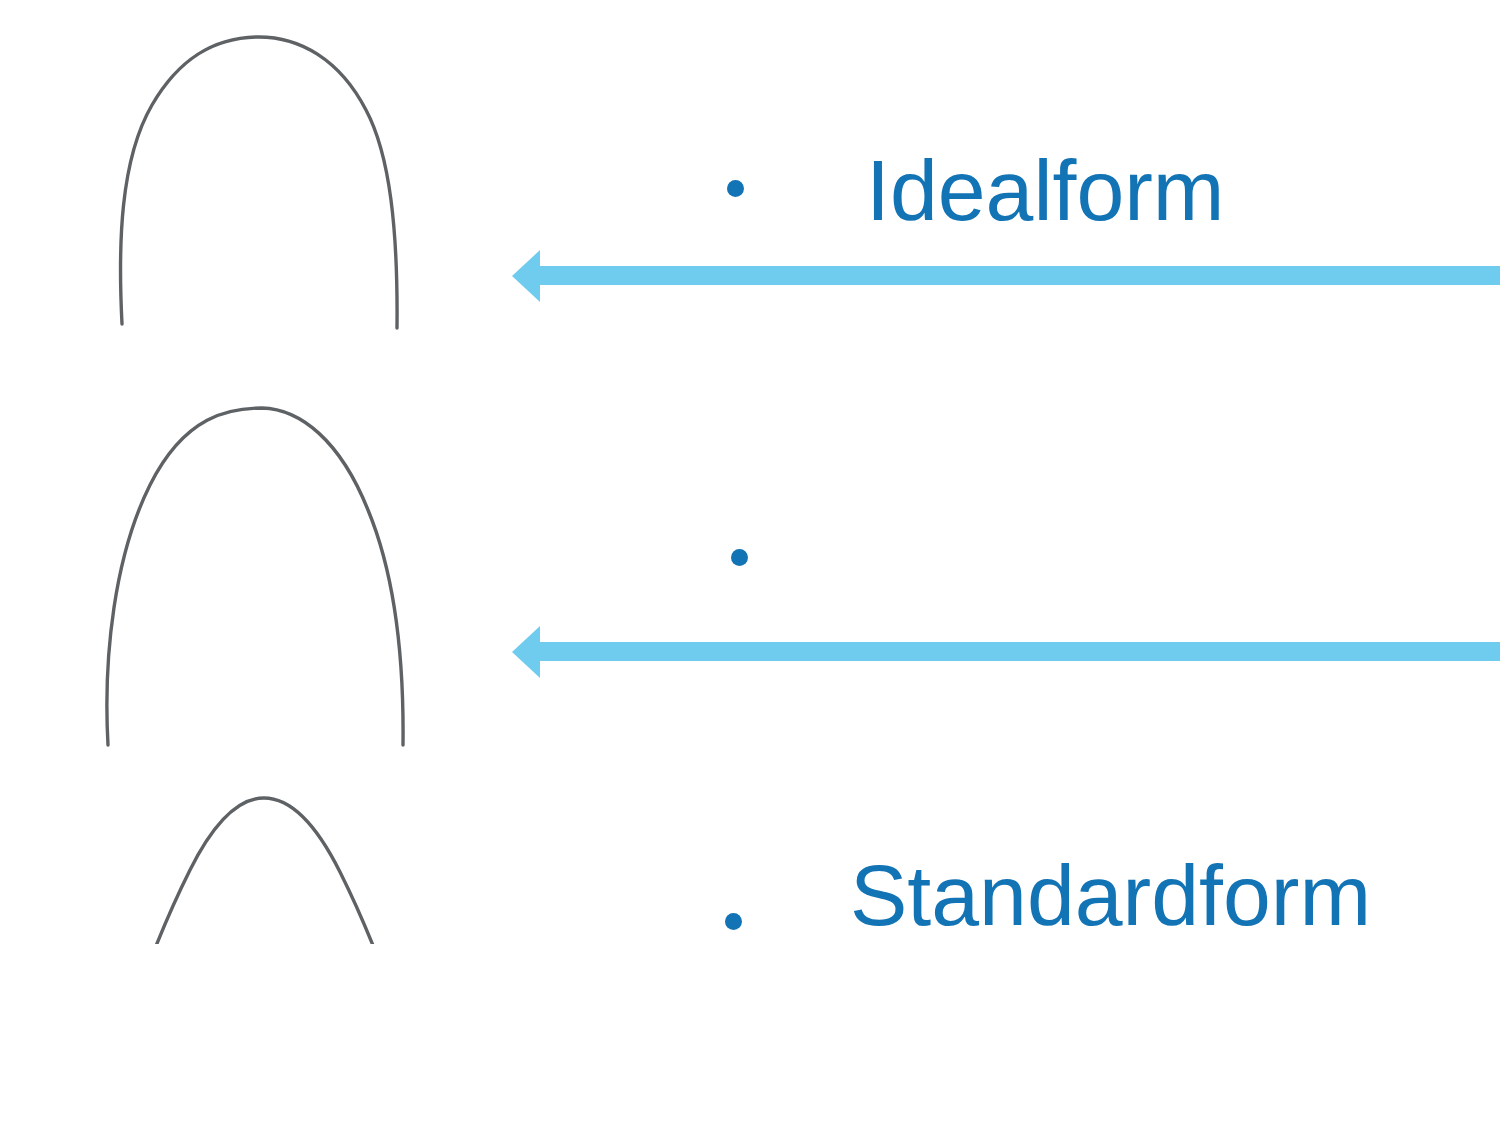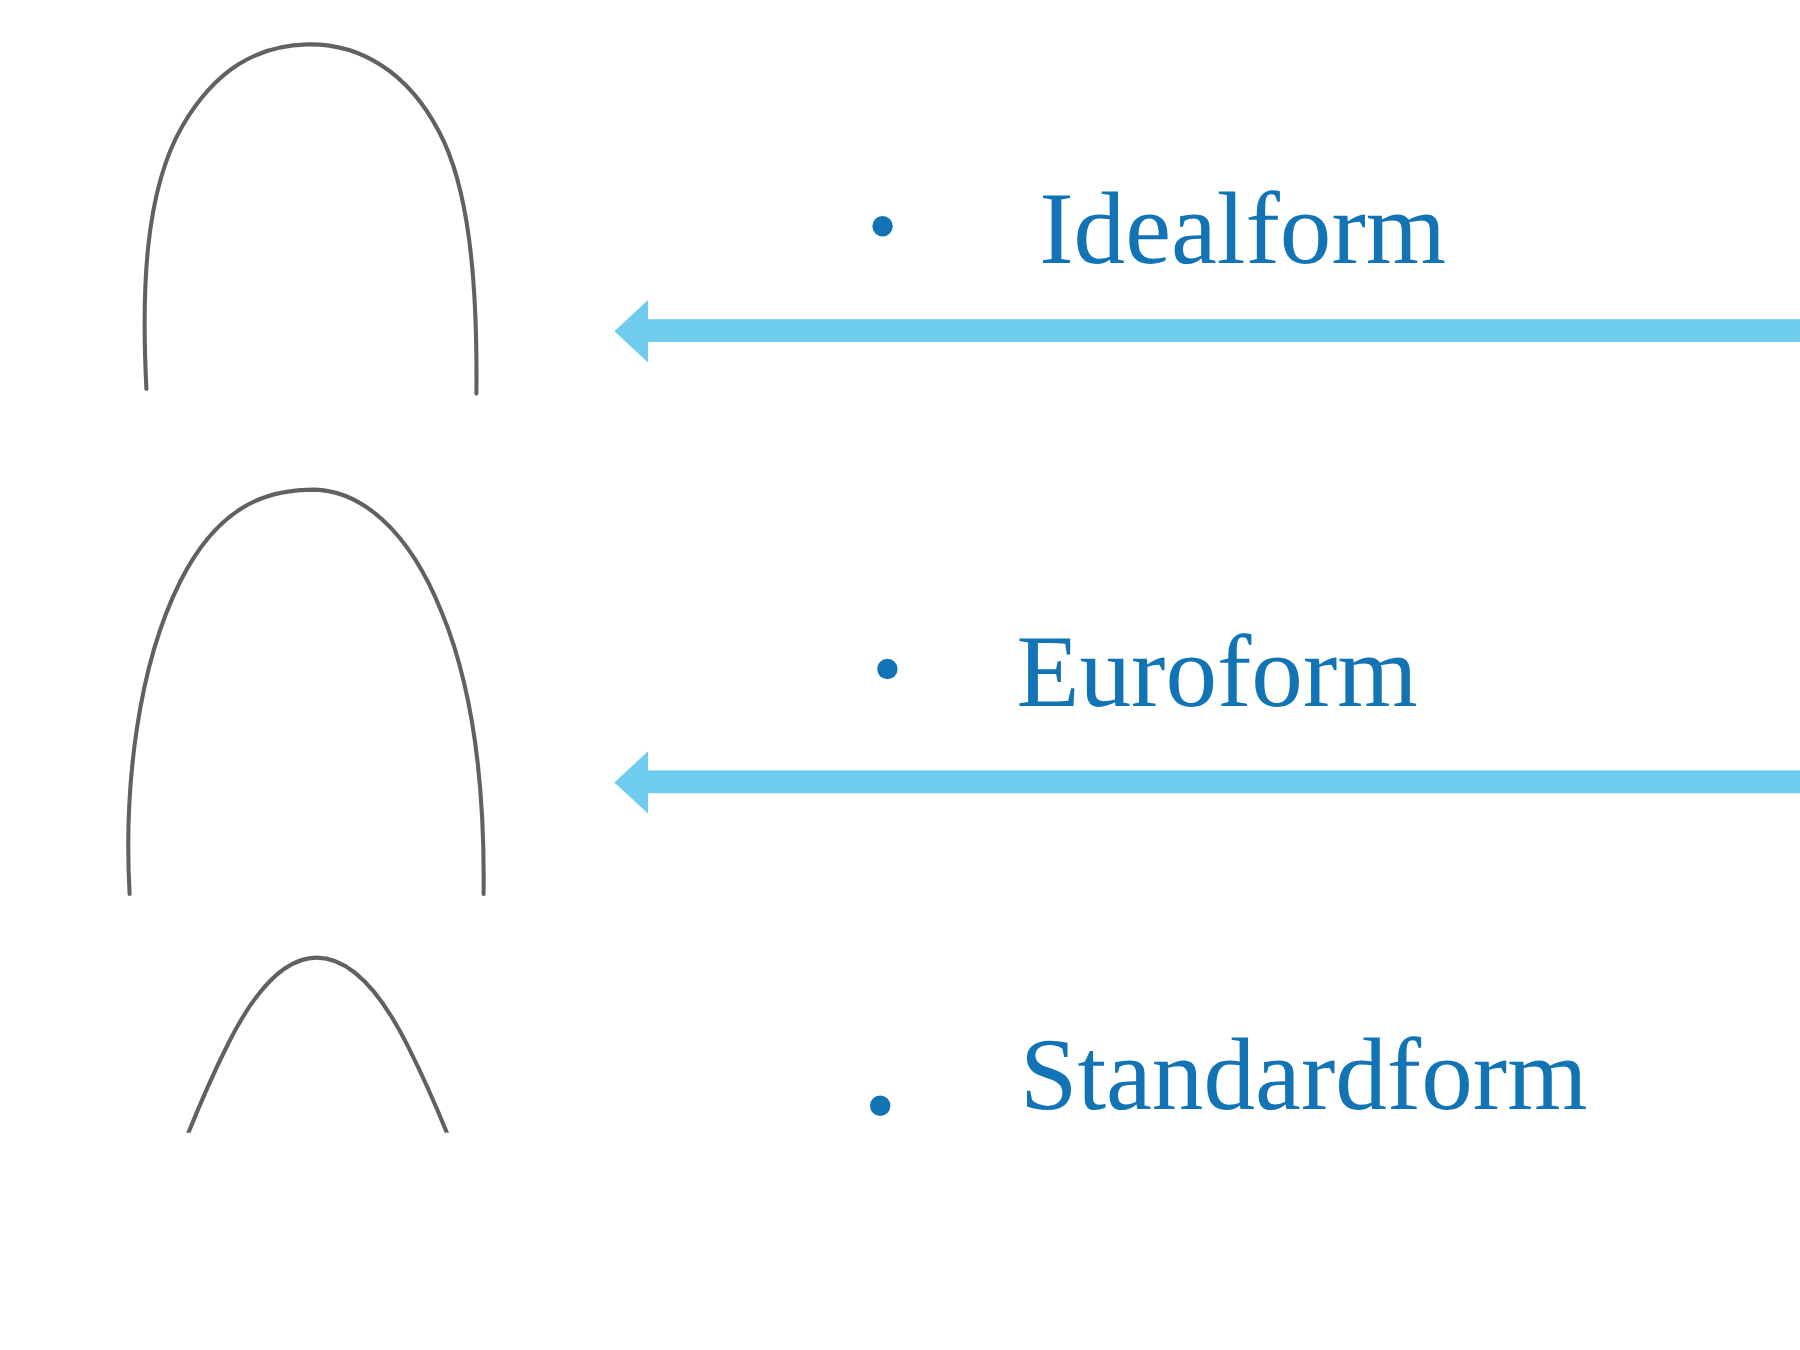--- a/index.html
+++ b/index.html
@@ -7,21 +7,20 @@
     width:1500px;height:1125px;
     background:#ffffff;
     font-family:"Liberation Sans", sans-serif;
     overflow:hidden;
   }
   .slide{
     position:relative;
     width:1500px;height:944px;
     background:var(--background,#ffffff);
     overflow:hidden;
-    font-family:Liberation Serif, serif;
   }
 
   
   .arch{position:absolute;}
   .arch path{
     fill:none;
     stroke:var(--wire,#5f6265);
     stroke-width:3.4;
     stroke-linecap:round;
   }
@@ -90,21 +89,20 @@
   </div>
 
   <svg class="arch arch2" viewBox="0 0 330 360">
     <path d="M 18 350
          C 13 260, 25 160, 60 90
          C 95 20, 140 13, 172 13
          C 210 14, 250 45, 278 115
          C 305 180, 314 265, 313 350"></path>
   </svg>
   <span class="bullet b2"></span>
-  <div class="label l2">Euroform</div>
   <div class="arrow a2">
     <span class="head"></span>
     <span class="shaft"></span>
   </div>
 
   <svg class="arch arch3" viewBox="0 0 345 315">
     <path d="M 17 307
          C 40 225, 70 145, 100 85
          C 125 35, 150 13, 174 13
          C 200 13, 225 37, 250 87

